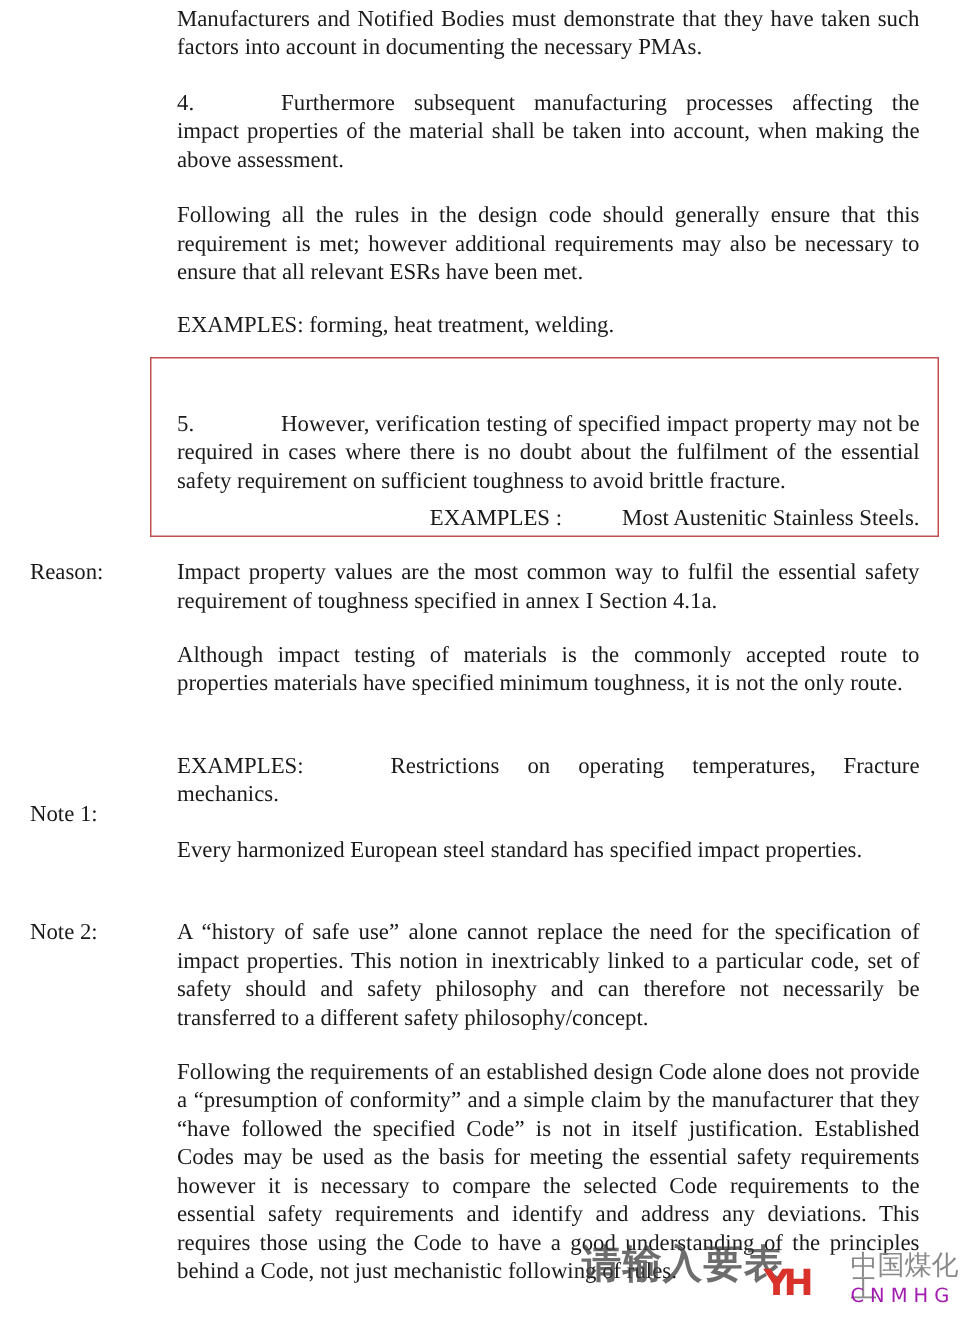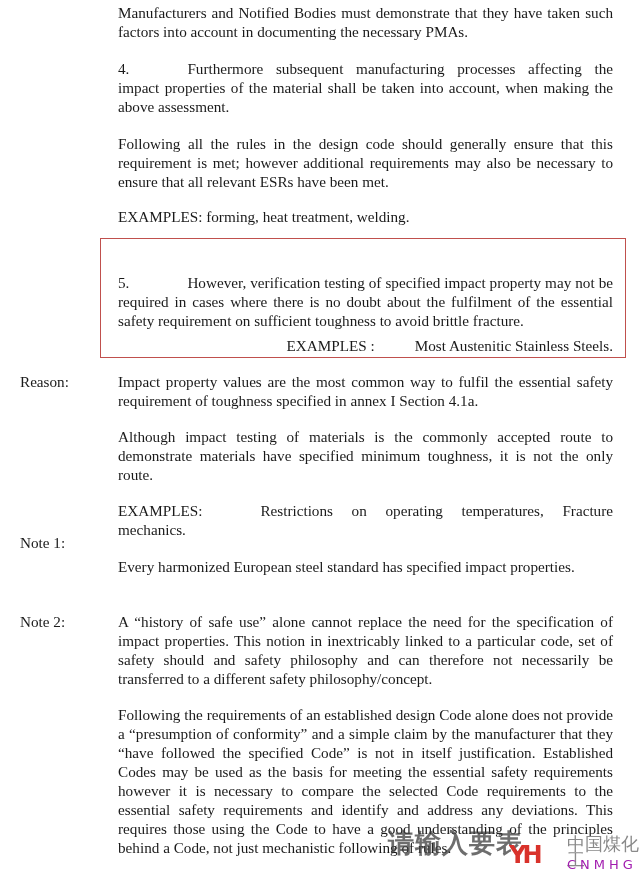--- a/index.html
+++ b/index.html
@@ -67,21 +67,21 @@
 <p class="para" style="top:207px;">EXAMPLES: forming, heat treatment, welding.</p>
 
 <div class="redbox"></div>
 
 <p class="para" style="top:243px;margin-top:30px;"><span>5.</span><span class="tab"></span><span>However, verification testing of specified impact property may not be required in cases where there is no doubt about the fulfilment of the essential safety requirement on sufficient toughness to avoid brittle fracture.</span></p>
 
 <p class="para" style="top:336px; text-align:right;"><span>EXAMPLES :</span><span class="tab2"></span><span>Most Austenitic Stainless Steels.</span></p>
 
 <p class="label" style="top:372px;">Reason:</p>
 <p class="para" style="top:372px;">Impact property values are the most common way to fulfil the essential safety requirement of toughness specified in annex I Section 4.1a.</p>
-<p class="para" style="top:427px;">Although impact testing of materials is the commonly accepted route to demonstrate materials have specified minimum toughness, it is not the only route.</p>
+<p class="para" style="top:427px;">Although impact testing of materials is the commonly accepted route to properties materials have specified minimum toughness, it is not the only route.</p>
 <p class="para" style="top:501px;"><span>EXAMPLES:</span><span class="tab"></span><span>Restrictions on operating temperatures, Fracture mechanics.</span></p>
 
 <p class="label" style="top:533px;">Note 1:</p>
 <p class="para" style="top:557px;">Every harmonized European steel standard has specified impact properties.</p>
 
 <p class="label" style="top:612px;">Note 2:</p>
 <p class="para" style="top:612px;">A “history of safe use” alone cannot replace the need for the specification of impact properties. This notion in inextricably linked to a particular code, set of safety should and safety philosophy and can therefore not necessarily be transferred to a different safety philosophy/concept.</p>
 <p class="para" style="top:705px;">Following the requirements of an established design Code alone does not provide a “presumption of conformity” and a simple claim by the manufacturer that they “have followed the specified Code” is not in itself justification.  Established Codes may be used as the basis for meeting the essential safety requirements however it is necessary to compare the selected Code requirements to the essential safety requirements and identify and address any deviations. This requires those using the Code to have a good understanding of the principles behind a Code, not just mechanistic following of rules.</p>
 
 <div class="watermark">请输入要表</div>

